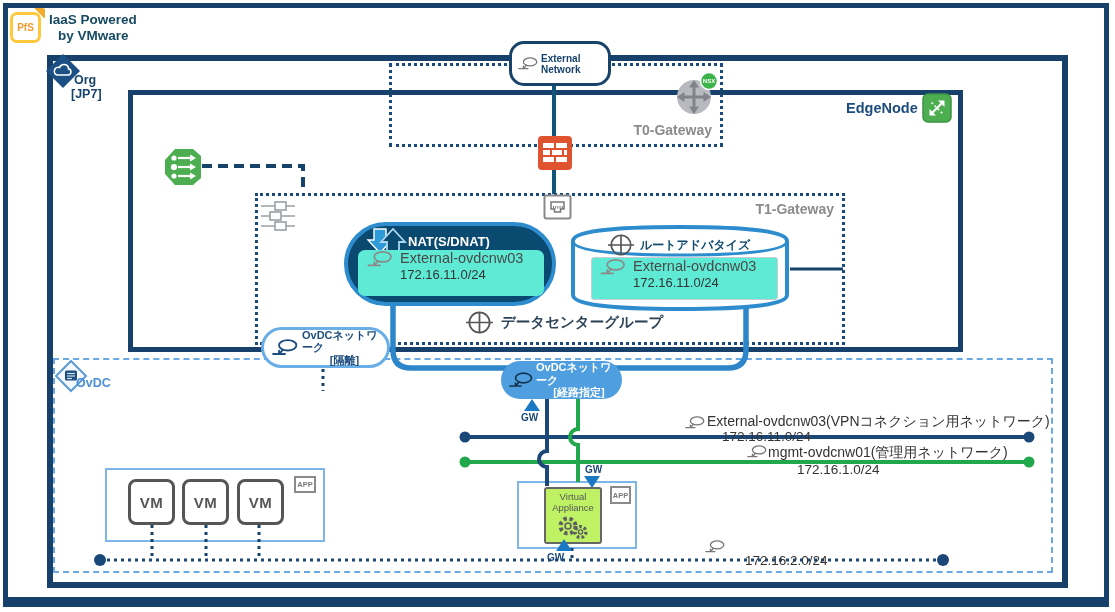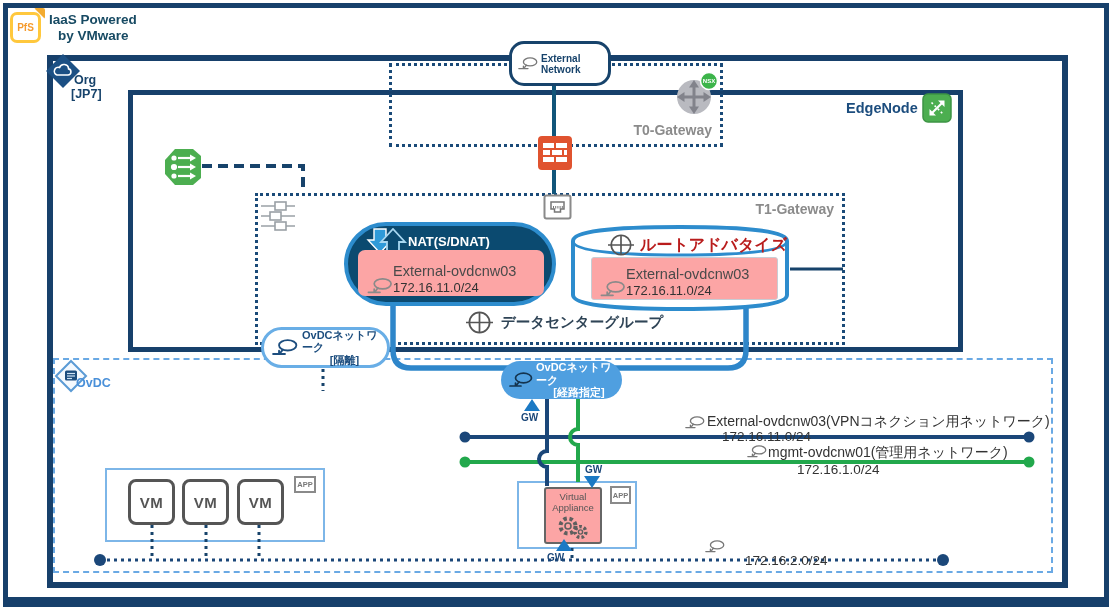--- a/index.html
+++ b/index.html
@@ -14,21 +14,21 @@
   .pill { display: flex; align-items: center; }
   .col { display: flex; flex-direction: column; }
   .nettext { font-size: 14px; color: #333; white-space: nowrap; }
   .cidr { font-size: 13.5px; color: #333; white-space: nowrap; }
   .gwlab { font-size: 10px; font-weight: bold; color: #1b4779; }
   .vmbox { position: absolute; top: 9px; width: 47px; height: 46px; border: 3px solid #555;
            border-radius: 8px; background: #fff; display: flex; align-items: center;
            justify-content: center; font-weight: bold; font-size: 15px; color: #555; letter-spacing: .5px; }
   .appbadge { position: absolute; background: #fff; border: 2px solid #8a8a8a; color: #777;
               font-size: 7.5px; font-weight: bold; display: flex; align-items: center; justify-content: center; }
-  .innercard { background: #fca5a5; display: flex; align-items: flex-end; }
+  .innercard { background: #5eead4; display: flex; align-items: flex-start; gap: 7px; }
   .cardname { font-size: 14.5px; color: #4a4a4a; white-space: nowrap; }
   .cardcidr { font-size: 13px; color: #333; white-space: nowrap; }
 </style>
 </head>
 <body>
 
 <div class="canvas">
 
   <div class="abs" style="left:3px;top:3px;width:1106px;height:604px;border:5px solid #17406b;border-bottom-width:10px;"></div>
 
@@ -53,21 +53,21 @@
     <div class="vmbox" style="left:75px;">
         <span>VM</span>
       </div>
     <div class="vmbox" style="left:130px;">
         <span>VM</span>
       </div>
     <span class="appbadge" style="right:7px;top:6px;width:22px;height:17px;">APP</span>
   </div>
 
   <div class="abs z2" style="left:517px;top:481px;width:120px;height:68px;border:2px solid #7db6e8;background:#fff;">
-    <div class="abs" style="left:25px;top:4px;width:58px;height:57px;border:2px solid #666;border-radius:3px;background:#fca5a5;text-align:center;">
+    <div class="abs" style="left:25px;top:4px;width:58px;height:57px;border:2px solid #666;border-radius:3px;background:#bef264;text-align:center;">
       <div style="font-size:9.5px;color:#555;line-height:1.15;padding-top:3px;">
         <div>Virtual</div>
         <div>Appliance</div>
       </div>
       <svg width="36" height="26" viewBox="0 0 36 26" style="margin-top:1px;">
         <circle cx="13" cy="11" r="7.5" fill="none" stroke="#5f5f5f" stroke-width="4" stroke-dasharray="3.4 2.7"></circle>
         <circle cx="13" cy="11" r="3" fill="none" stroke="#5f5f5f" stroke-width="1.6"></circle>
         <circle cx="25.5" cy="17" r="5.4" fill="none" stroke="#5f5f5f" stroke-width="3.4" stroke-dasharray="2.6 2.1"></circle>
         <circle cx="25.5" cy="17" r="2.1" fill="none" stroke="#5f5f5f" stroke-width="1.4"></circle>
       </svg>
@@ -247,21 +247,21 @@
   <div class="abs z4" style="left:570px;top:224px;width:220px;height:88px;">
     <svg class="abs" width="220" height="88" viewBox="0 0 220 88" style="left:0;top:0;">
       <path d="M3,17 Q3,3 110,3 Q217,3 217,17 L217,71 Q217,85 110,85 Q3,85 3,71 Z" fill="#fff" stroke="#2d8ccd" stroke-width="4"></path>
       <path d="M3,17 Q3,31 110,31 Q217,31 217,17" fill="none" stroke="#2d8ccd" stroke-width="3"></path>
     </svg>
     <div class="abs pill" style="left:38px;top:8px;gap:6px;">
       <svg width="26" height="26" viewBox="0 0 28 28">
         <circle cx="14" cy="14" r="10.5" fill="none" stroke="#555" stroke-width="1.8"></circle>
         <path d="M0,14 H28 M14,3.5 V24.5" stroke="#555" stroke-width="1.8"></path>
       </svg>
-      <span style="font-weight:bold;font-size:16px;color:#b91c1c;white-space:nowrap;">ルートアドバタイズ</span>
+      <span style="font-weight:bold;font-size:12px;color:#0c4a6e;white-space:nowrap;">ルートアドバタイズ</span>
     </div>
     <div class="abs innercard" style="left:21px;top:33px;width:187px;height:43px;border:1.5px solid #c8cdd4;border-radius:3px;padding-left:8px;">
       <svg width="26" height="19" viewBox="0 0 24 18" style="color:#8a8a8a;">
         <ellipse cx="14.5" cy="6.5" rx="8" ry="4.8" fill="none" stroke="currentColor" stroke-width="1.6"></ellipse>
         <path d="M10,10.5 L8,13 M1,14.5 H12 M6.5,14.5 V11.5" fill="none" stroke="currentColor" stroke-width="1.6" stroke-linecap="round"></path>
       </svg>
       <div class="col" style="line-height:1.2;">
         <span class="cardname">External-ovdcnw03</span>
         <span class="cardcidr">172.16.11.0/24</span>
       </div>

